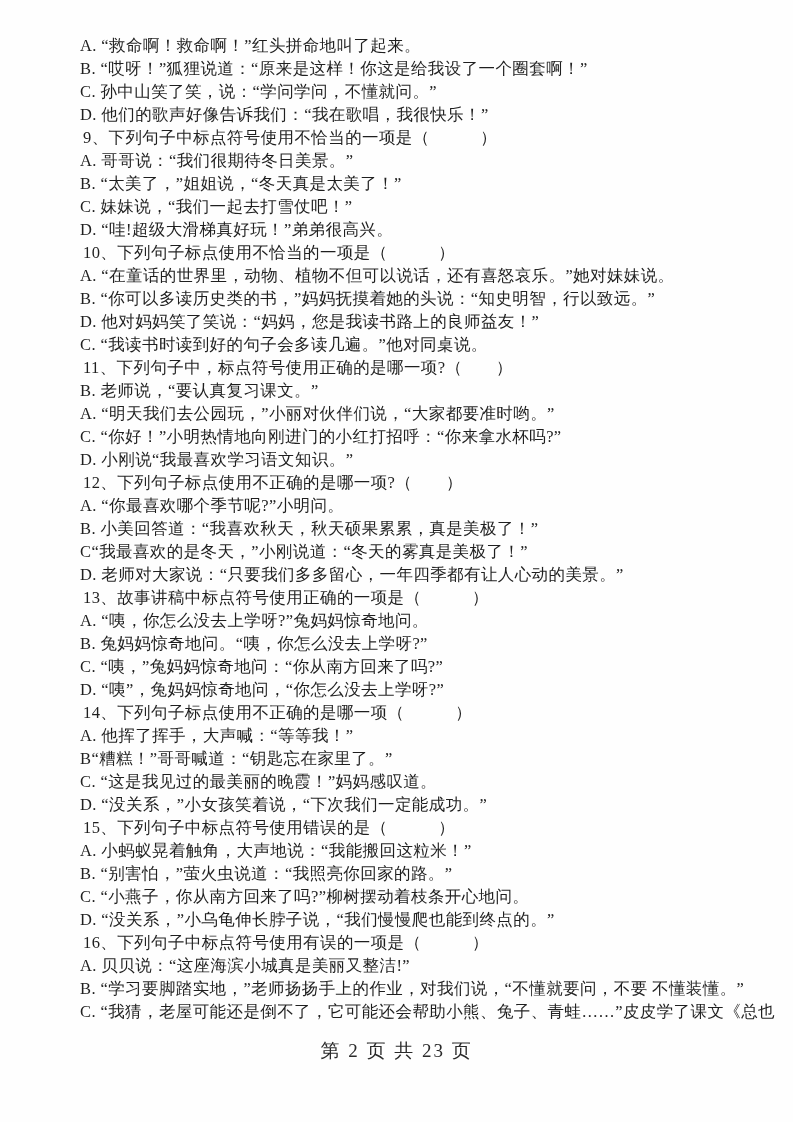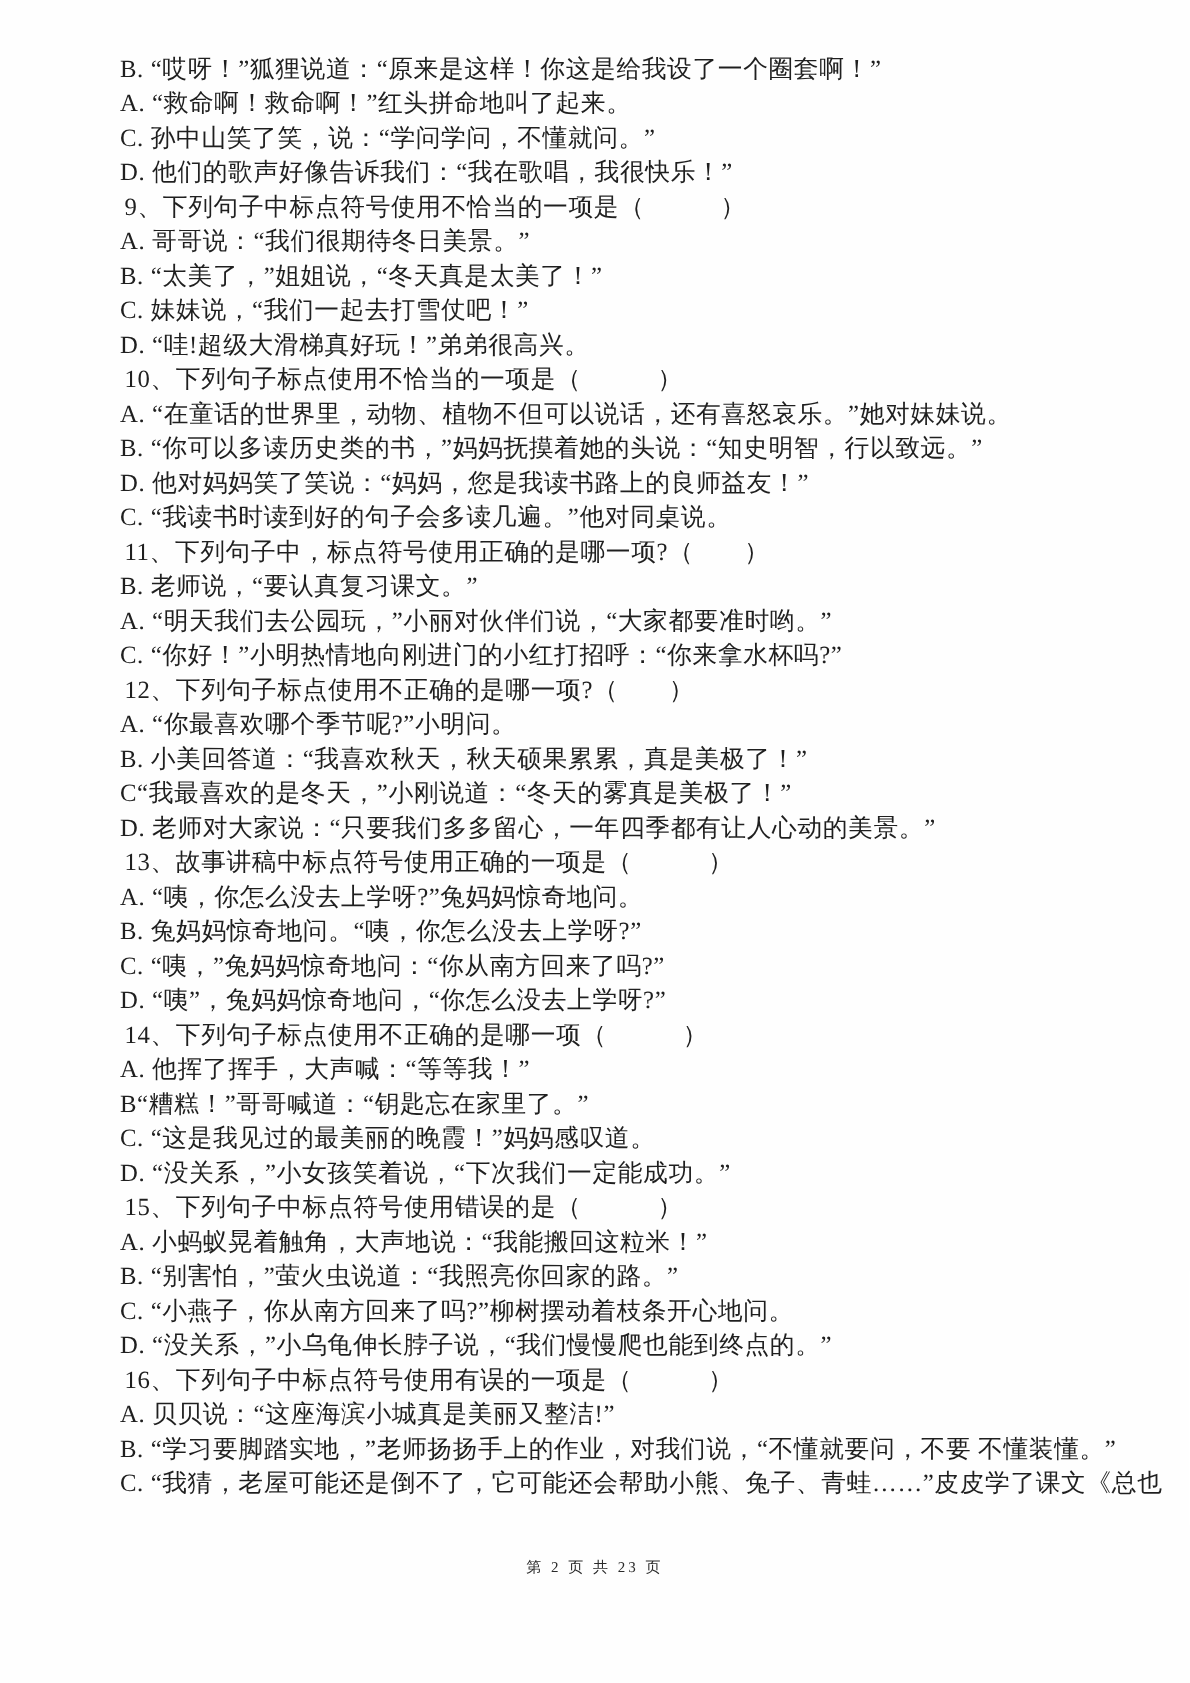--- a/index.html
+++ b/index.html
@@ -37,48 +37,49 @@
   }
   .line.option {
     padding-left: 80px;
   }
   .page-footer {
     position: absolute;
     top: 1038px;
     left: 0;
     right: 0;
     text-align: center;
-    font-size: 10px;
+    font-size: 19px;
     color: #2a2a2a;
     letter-spacing: 2px;
   }
 </style>
 </head>
 <body>
 
 <div class="sheet">
   <div class="exam-body">
+      <div class="line option">A. “救命啊！救命啊！”红头拼命地叫了起来。</div>
       <div class="line option">B. “哎呀！”狐狸说道：“原来是这样！你这是给我设了一个圈套啊！”</div>
-      <div class="line option">A. “救命啊！救命啊！”红头拼命地叫了起来。</div>
       <div class="line option">C. 孙中山笑了笑，说：“学问学问，不懂就问。”</div>
       <div class="line option">D. 他们的歌声好像告诉我们：“我在歌唱，我很快乐！”</div>
       <div class="line stem"><span>9、</span><span>下列句子中标点符号使用不恰当的一项是（　　　）</span></div>
       <div class="line option">A. 哥哥说：“我们很期待冬日美景。”</div>
       <div class="line option">B. “太美了，”姐姐说，“冬天真是太美了！”</div>
       <div class="line option">C. 妹妹说，“我们一起去打雪仗吧！”</div>
       <div class="line option">D. “哇!超级大滑梯真好玩！”弟弟很高兴。</div>
       <div class="line stem"><span>10、</span><span>下列句子标点使用不恰当的一项是（　　　）</span></div>
       <div class="line option">A. “在童话的世界里，动物、植物不但可以说话，还有喜怒哀乐。”她对妹妹说。</div>
       <div class="line option">B. “你可以多读历史类的书，”妈妈抚摸着她的头说：“知史明智，行以致远。”</div>
       <div class="line option">D. 他对妈妈笑了笑说：“妈妈，您是我读书路上的良师益友！”</div>
       <div class="line option">C. “我读书时读到好的句子会多读几遍。”他对同桌说。</div>
       <div class="line stem"><span>11、</span><span>下列句子中，标点符号使用正确的是哪一项?（　　）</span></div>
       <div class="line option">B. 老师说，“要认真复习课文。”</div>
       <div class="line option">A. “明天我们去公园玩，”小丽对伙伴们说，“大家都要准时哟。”</div>
       <div class="line option">C. “你好！”小明热情地向刚进门的小红打招呼：“你来拿水杯吗?”</div>
+      <div class="line option">D. 小刚说“我最喜欢学习语文知识。”</div>
       <div class="line stem"><span>12、</span><span>下列句子标点使用不正确的是哪一项?（　　）</span></div>
       <div class="line option">A. “你最喜欢哪个季节呢?”小明问。</div>
       <div class="line option">B. 小美回答道：“我喜欢秋天，秋天硕果累累，真是美极了！”</div>
       <div class="line option">C“我最喜欢的是冬天，”小刚说道：“冬天的雾真是美极了！”</div>
       <div class="line option">D. 老师对大家说：“只要我们多多留心，一年四季都有让人心动的美景。”</div>
       <div class="line stem"><span>13、</span><span>故事讲稿中标点符号使用正确的一项是（　　　）</span></div>
       <div class="line option">A. “咦，你怎么没去上学呀?”兔妈妈惊奇地问。</div>
       <div class="line option">B. 兔妈妈惊奇地问。“咦，你怎么没去上学呀?”</div>
       <div class="line option">C. “咦，”兔妈妈惊奇地问：“你从南方回来了吗?”</div>
       <div class="line option">D. “咦”，兔妈妈惊奇地问，“你怎么没去上学呀?”</div>

